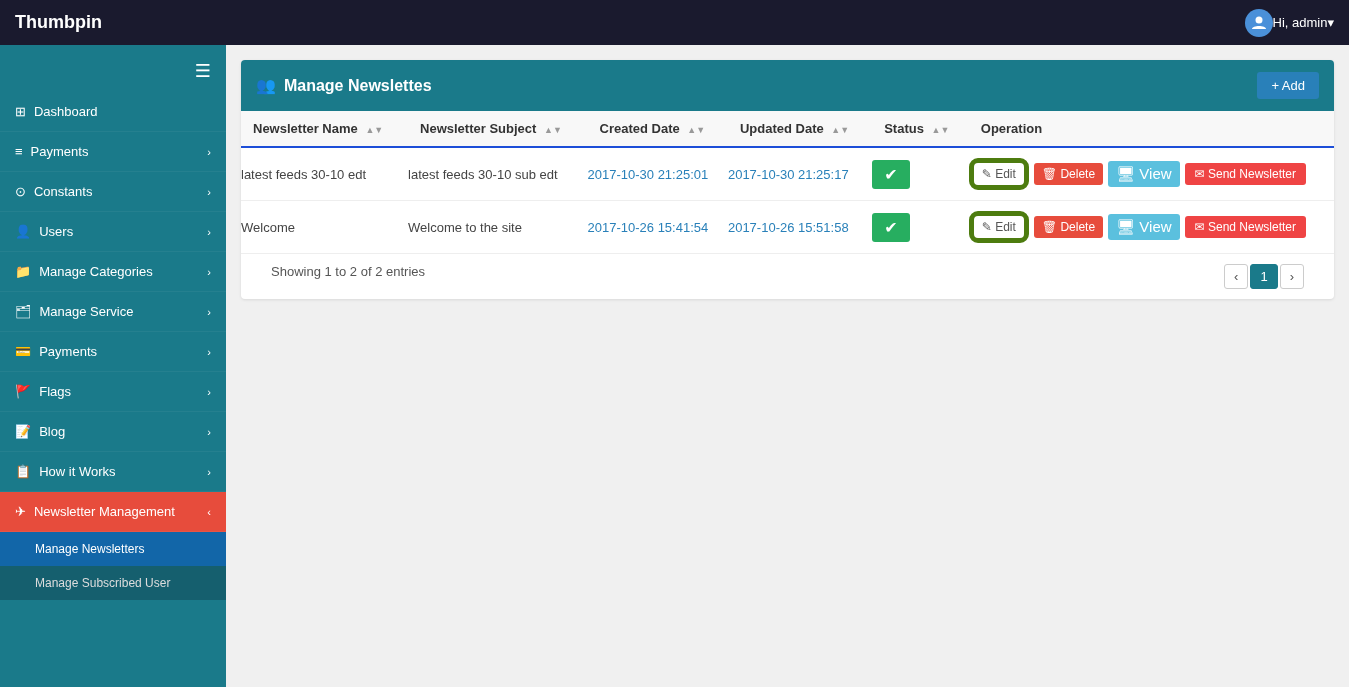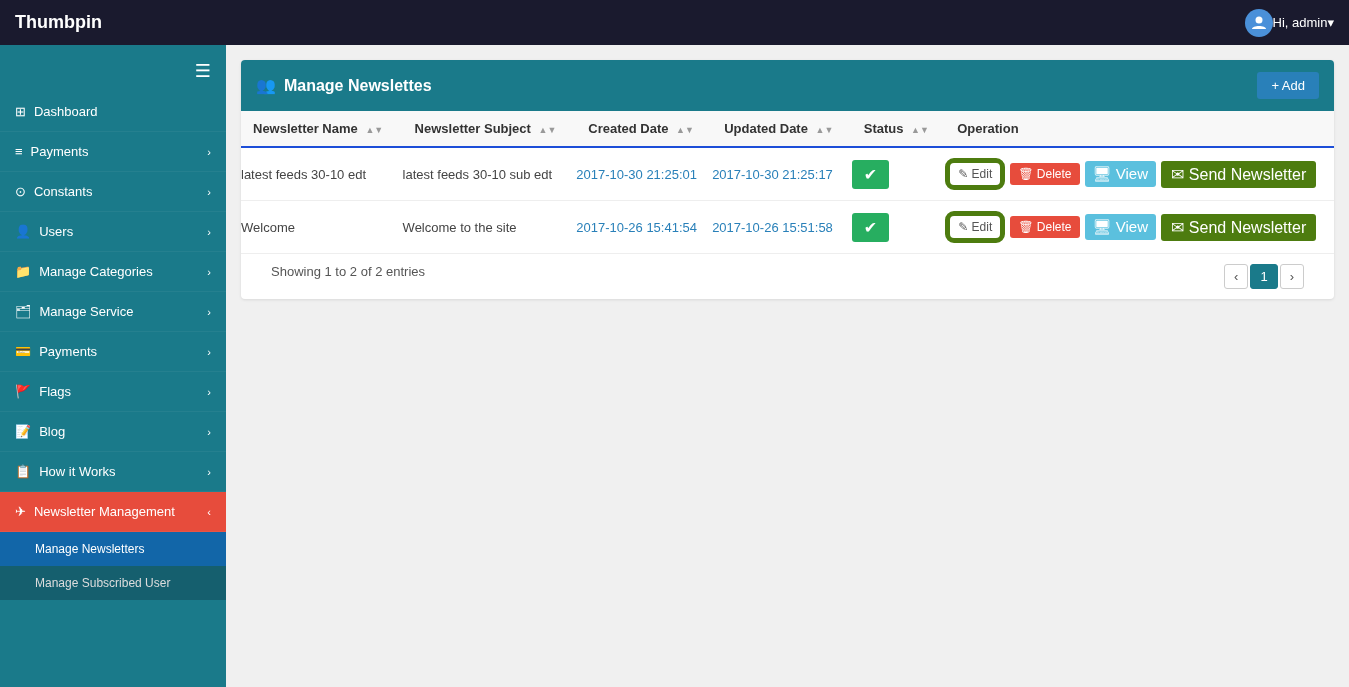--- a/index.html
+++ b/index.html
@@ -114,21 +114,21 @@
       color: #fff;
       border: none;
       padding: 5px 12px;
       border-radius: 3px;
       cursor: pointer;
       font-size: 16px;
     }
     .btn-edit { background: #fff; border: 5px solid #4d7c0f; color: #555; padding: 4px 8px; border-radius: 9px; cursor: pointer; font-size: 12px; margin-right: 3px; }
     .btn-delete { background: #e74c3c; border: none; color: #fff; padding: 4px 8px; border-radius: 3px; cursor: pointer; font-size: 12px; margin-right: 3px; }
     .btn-view { background: #5bc0de; border: none; color: #fff; padding: 4px 8px; border-radius: 3px; cursor: pointer; font-size: 15px; margin-right: 3px; }
-    .btn-send { background: #4d7c0f; border: none; color: #fff; padding: 4px 10px; border-radius: 3px; cursor: pointer; font-size: 16px; }
+    .btn-send { background: #ef4444; border: none; color: #fff; padding: 4px 10px; border-radius: 3px; cursor: pointer; font-size: 12px; }
     .op-cell { display: flex; align-items: center; gap: 2px; white-space: nowrap; }
 
     
     .table-footer {
       padding: 10px 30px;
       display: flex;
       align-items: flex-start;
       justify-content: space-between;
       font-size: 13px;
       color: #555;

